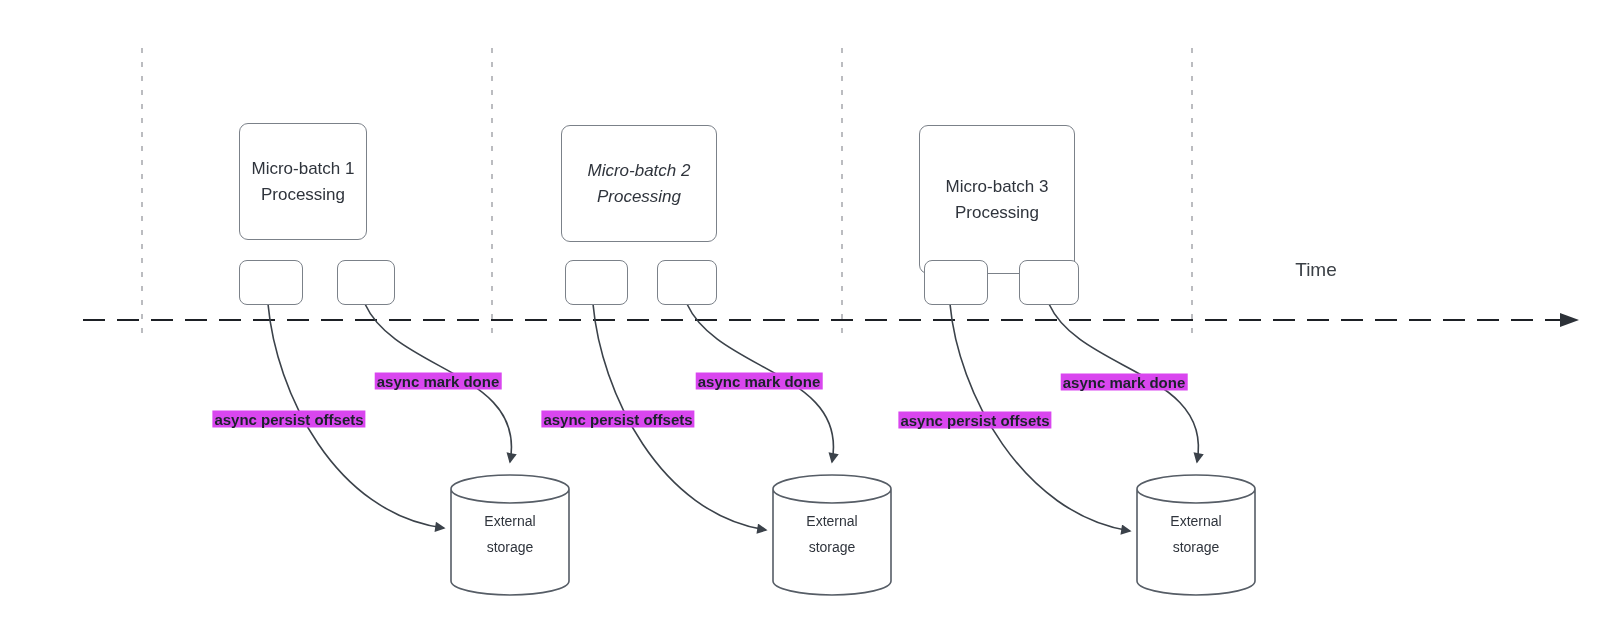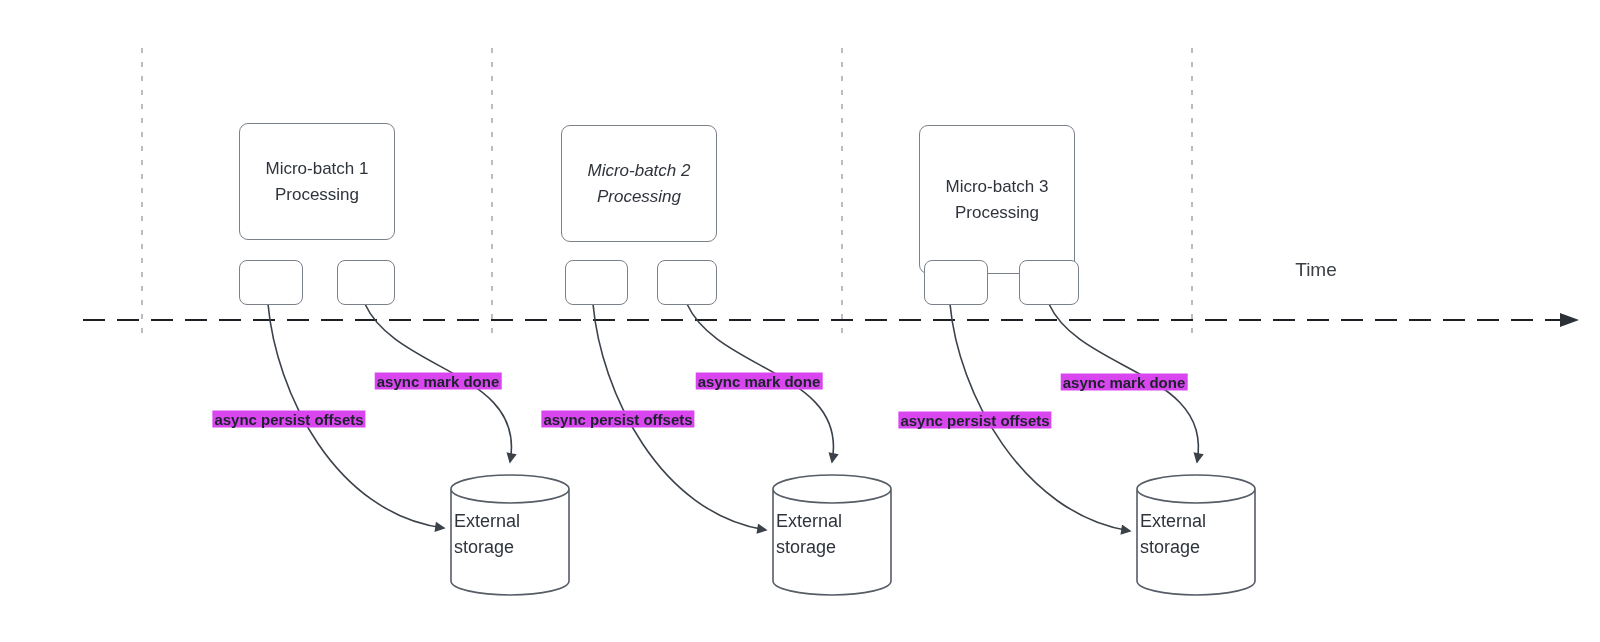--- a/index.html
+++ b/index.html
@@ -72,23 +72,23 @@
     font-size: 15px;
     font-weight: 700;
     color: #1d222c;
     background: #d946ef;
     padding: 0 2px;
   }
   .cyl-label {
     position: absolute;
     transform: translate(-50%, -50%);
     width: 112px;
-    text-align: left;
+    text-align: center;
     color: #2f343c;
-    font-size: 18px;
+    font-size: 14px;
     line-height: 26px;
     white-space: pre-line;
   }
   .time-label {
     position: absolute;
     transform: translate(-50%, -50%);
     color: #3b4046;
     font-size: 19px;
     white-space: nowrap;
   }
@@ -120,21 +120,21 @@
     <path class="edge" marker-end="url(#ah)" d="M 687 304 C 718 372, 849 372, 832 462"></path>
 
     <path class="edge" marker-end="url(#ah)" d="M 950 304 C 958 392, 1022 514, 1130 531"></path>
     <path class="edge" marker-end="url(#ah)" d="M 1049 304 C 1080 372, 1214 372, 1197 462"></path>
 
     <path class="cyl" d="M451 489 a59,14 0 0,1 118,0 l0,92 a59,14 0 0,1 -118,0 z M451 489 a59,14 0 0,0 118,0"></path>
     <path class="cyl" d="M773 489 a59,14 0 0,1 118,0 l0,92 a59,14 0 0,1 -118,0 z M773 489 a59,14 0 0,0 118,0"></path>
     <path class="cyl" d="M1137 489 a59,14 0 0,1 118,0 l0,92 a59,14 0 0,1 -118,0 z M1137 489 a59,14 0 0,0 118,0"></path>
   </svg>
 
-  <div class="shape-box" style="left:239px; top:123px; width:156px; height:117px;">Micro-batch 1
+  <div class="shape-box" style="left:239px; top:123px; width:128px; height:117px;">Micro-batch 1
 Processing</div>
   <div class="mini-box" style="left:239px; top:260px; width:64px; height:45px;"></div>
   <div class="mini-box" style="left:337px; top:260px; width:58px; height:45px;"></div>
   <div class="edge-label" style="left:289px; top:419px;">async persist offsets</div>
   <div class="edge-label" style="left:438px; top:381px;">async mark done</div>
   <div class="cyl-label" style="left:510px; top:534px;">External
 storage</div>
 
   <div class="shape-box" style="left:561px; top:125px; width:156px; height:117px;font-style:italic;">Micro-batch 2
 Processing</div>

